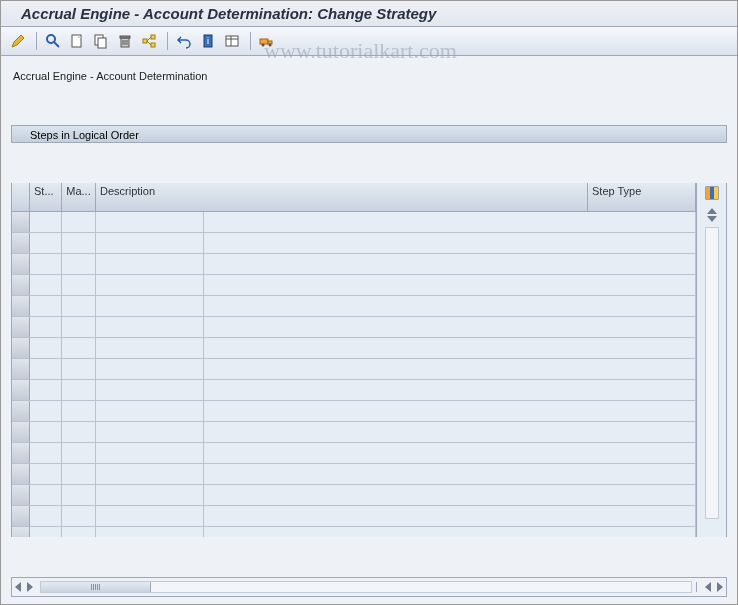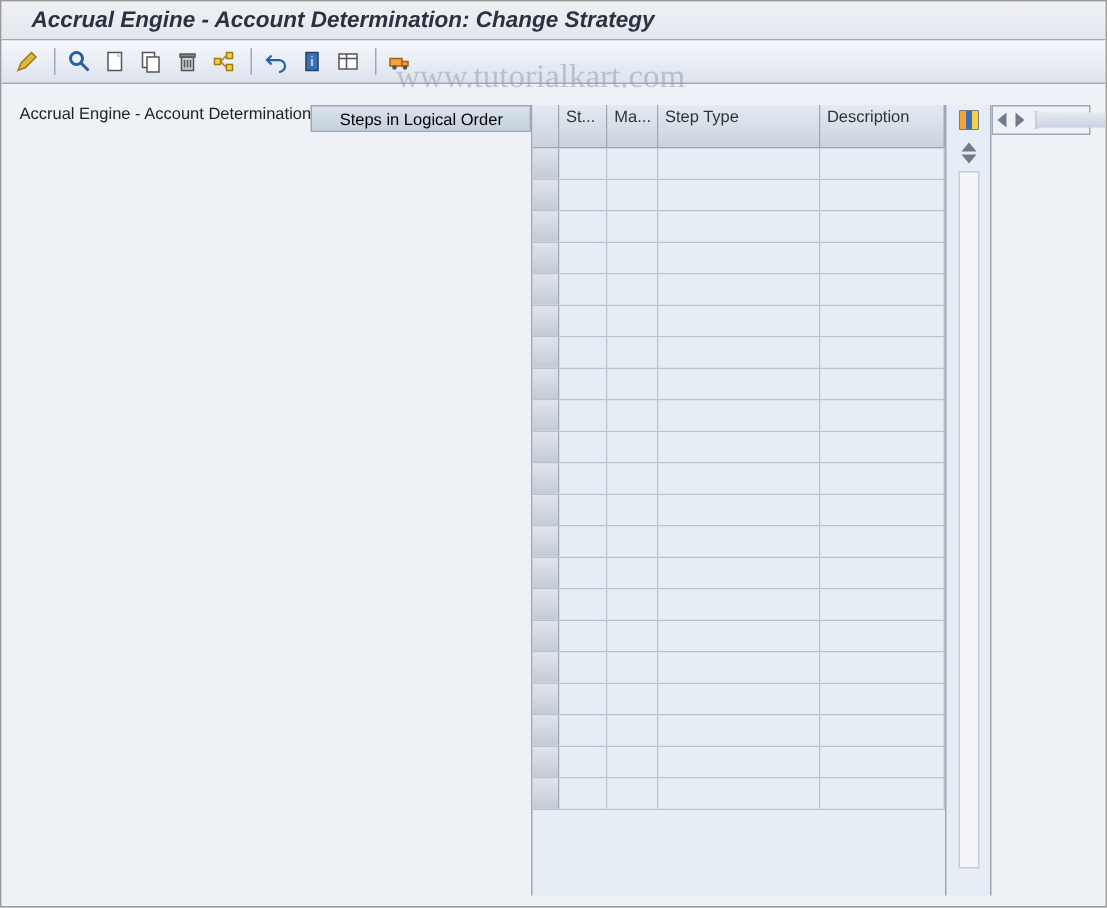--- a/index.html
+++ b/index.html
@@ -37,21 +37,22 @@
     border: 1px solid transparent;
     border-radius: 2px;
     cursor: pointer;
   }
   .tb-sep { width: 1px; height: 18px; background: #9fa8b8; margin: 0 5px; display: inline-block; }
   .workspace {
     background: #eef2f7;
     padding: 14px 10px 6px 10px;
     height: calc(100% - 56px);
     display: flex;
-    flex-direction: row;
+    flex-direction: column;
+    gap: 40px;
   }
   .ws-label { font-size: 11px; color: #222; margin-bottom: 3px; padding-left: 2px; }
   .panel-title {
     background: linear-gradient(#dbe4ee, #c4d0dd);
     border: 1px solid #9fa8b8;
     padding: 2px 18px;
     font-size: 11px;
     height: 18px;
     line-height: 14px;
   }
@@ -234,22 +235,22 @@
 <div class="workspace">
   <div class="ws-label">Accrual Engine - Account Determination</div>
   <div class="panel-title">Steps in Logical Order</div>
 
   <div class="grid-zone">
     <div class="grid-main">
       <div class="grid-head">
         <div class="gh gh-sel"></div>
         <div class="gh gh-st">St...</div>
         <div class="gh gh-ma">Ma...</div>
+        <div class="gh gh-de">Description</div>
         <div class="gh gh-ty">Step Type</div>
-        <div class="gh gh-de">Description</div>
       </div>
       <div class="grid-rows" id="grid-rows">
           <div class="gr">
             <div class="gc gc-sel"></div>
             <div class="gc gc-st"></div>
             <div class="gc gc-ma"></div>
             <div class="gc gc-ty"></div>
             <div class="gc gc-de"></div>
           </div>
           <div class="gr">

